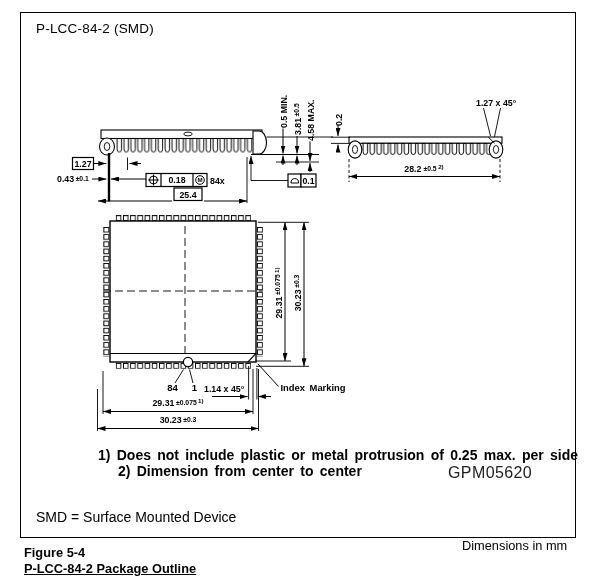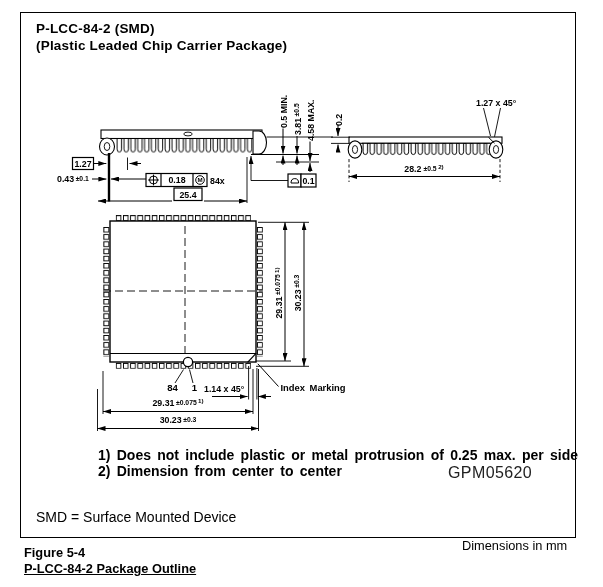--- a/index.html
+++ b/index.html
@@ -1,45 +1,44 @@
 <!DOCTYPE html>
 <html><head>
 <meta charset="utf-8">
 <style>
   html,body{margin:0;padding:0;}
   body{width:603px;height:587px;position:relative;background:#fff;color:#000;
        font-family:"Liberation Sans",sans-serif;overflow:hidden;}
   .abs{position:absolute;}
   #frame{left:20px;top:12px;width:556px;height:526px;border:1.8px solid #000;box-sizing:border-box;}
-  #title{left:36px;top:20px;font-weight:bold;font-size:13.5px;line-height:17px;letter-spacing:.2px;white-space:nowrap;}
+  #title{left:36px;top:20px;font-weight:normal;font-size:13.5px;line-height:17px;letter-spacing:.2px;white-space:nowrap;}
   #drawing{left:0;top:0;}
   svg text{font-family:"Liberation Sans",sans-serif;font-weight:bold;fill:#000;}
   .dim{font-size:8.8px;}
   .tol{font-size:6.8px;}
   .sup{font-size:6.2px;}
   .pin{font-size:9.6px;}
   .idx{font-size:9.4px;word-spacing:2px;}
   .note{left:98px;font-weight:bold;font-size:14px;word-spacing:2.4px;white-space:nowrap;}
   #note1{top:447px;}
-  #note2{top:463px;}
+  #note2{top:463px;margin-left:20px;}
   #code{left:448px;top:464px;font-size:16px;letter-spacing:.4px;color:#222;}
   #smd{left:36px;top:509px;font-size:14px;}
   #units{left:462px;top:538px;font-size:12.8px;text-align:right;}
   .cap{left:24px;font-weight:bold;font-size:12.8px;white-space:nowrap;}
   #cap1{top:545px;}
   #cap2{top:561px;text-decoration:underline;}
 </style>
 </head>
 <body>
 
 <div id="frame" class="abs"></div>
 
 <div id="title" class="abs">
   <div>P-LCC-84-2 (SMD)</div>
-  <div>(Plastic Leaded Chip Carrier Package)</div>
 </div>
 
 <svg id="drawing" class="abs" width="603" height="587" viewBox="0 0 603 587">
   <defs>
     <marker id="ar" viewBox="0 0 8 5" refX="8" refY="2.5" markerWidth="8" markerHeight="5" orient="auto-start-reverse" markerUnits="userSpaceOnUse">
       <path d="M0,0 L8,2.5 L0,5 Z" fill="#000"></path>
     </marker>
     <pattern id="prongL" width="6.86" height="17" patternUnits="userSpaceOnUse" patternTransform="translate(116,138.5)">
       <path d="M1.1,0 V10.8 A2.2,2.7 0 0 0 5.5,10.8 V0" fill="#fff" stroke="#000" stroke-width="0.95"></path>
     </pattern>

